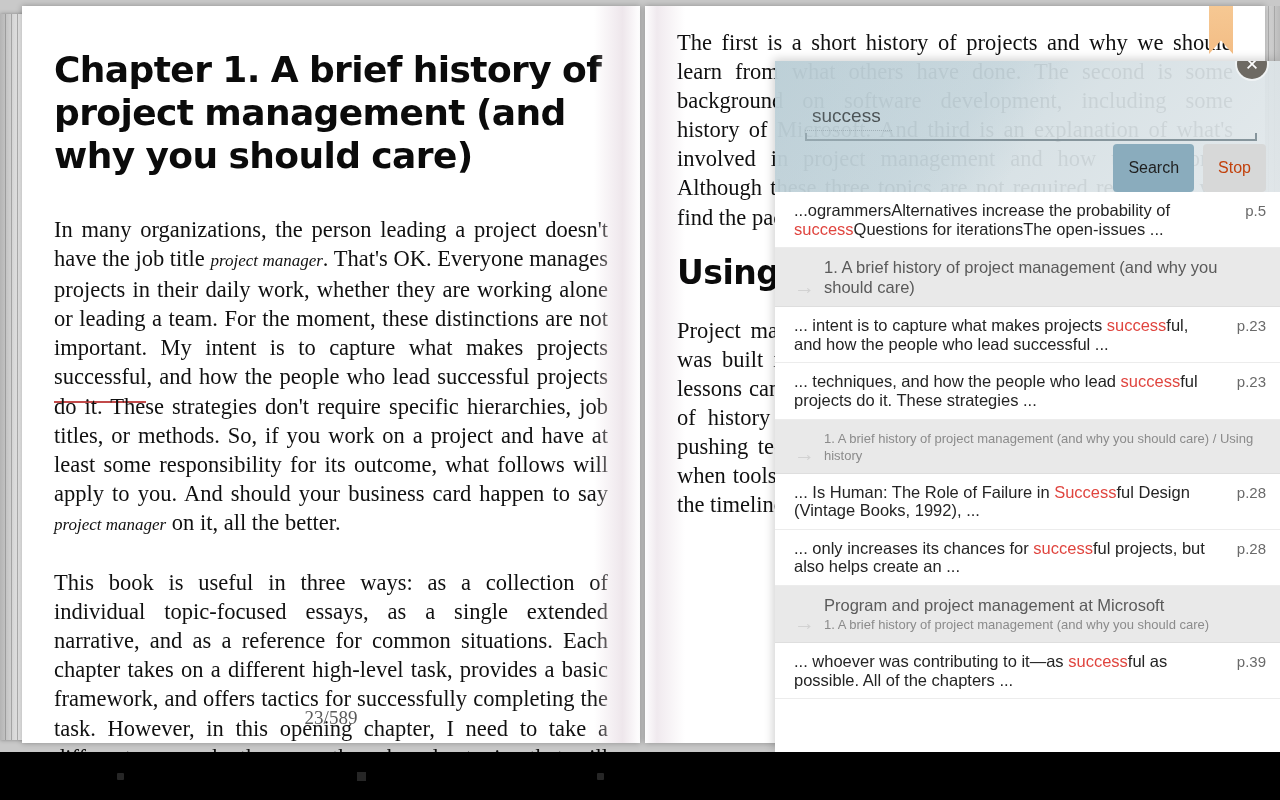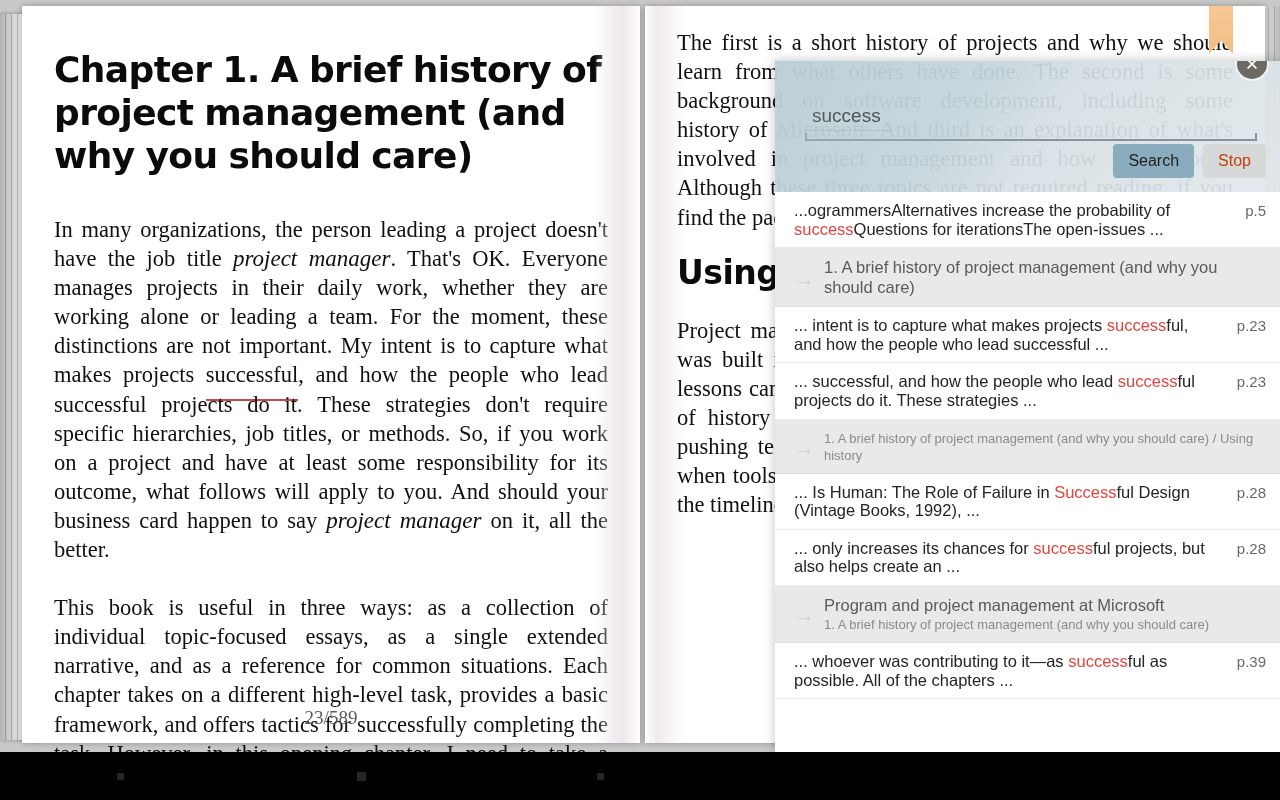--- a/index.html
+++ b/index.html
@@ -124,21 +124,21 @@
     font-size: 22.5px;
     line-height: 29.1px;
     color: #101010;
     margin: 0;
     text-align: justify;
     -webkit-hyphens: none;
     hyphens: none;
   }
   .body-par.first { margin-top: 38px; }
   .body-par.second { margin-top: 29px; }
-  .ital { font-style: italic; font-size: 23px; }
+  .ital { font-style: italic; font-size: 17px; }
   .hl-underline {
     border-bottom: 2px solid #c24a4a;
     padding-bottom: 12px;
   }
 
   h2.section-title {
     font-family: "DejaVu Sans", sans-serif;
     font-weight: bold;
     font-size: 33px;
     line-height: 38px;
@@ -241,21 +241,21 @@
     right: 14px;
     top: 83px;
     display: flex;
     gap: 9px;
   }
   .dlg-btn {
     border: none;
     border-radius: 4px;
     font-family: "Liberation Sans", sans-serif;
     font-size: 16px;
-    padding: 7px 15px;
+    padding: 14px 15px;
     line-height: 20px;
     cursor: pointer;
   }
   #search-button {
     background: #8aacbd;
     color: #1f1f1f;
   }
   #stop-button {
     background: #d7d8d8;
     color: #c2410c;
@@ -292,21 +292,21 @@
     color: #6a6a6a;
     padding-top: 1px;
     white-space: nowrap;
   }
 
   .result-section {
     background: #e9e9e9;
     border-bottom: 1px solid #dedede;
     padding: 9px 14px 9px 19px;
     display: flex;
-    align-items: center;
+    align-items: flex-end;
   }
   .arrow-icon {
     width: 30px;
     flex: 0 0 30px;
     color: #d2d2d2;
     font-size: 21px;
     line-height: 21px;
     padding-top: 2px;
   }
   .section-body { flex: 1; }
@@ -408,21 +408,21 @@
           <div class="arrow-icon">→</div>
           <div class="section-body">
             <div class="section-title-txt">1. A brief history of project management (and why you should care)</div>
           </div>
         </div>
         <div class="result-snippet">
           <div class="snippet-text"><span>... intent is to capture what makes projects </span><span class="mark">success</span><span>ful, and how the people who lead successful ...</span></div>
           <div class="snippet-page">p.23</div>
         </div>
         <div class="result-snippet">
-          <div class="snippet-text"><span>... successful, and how the people who lead </span><span class="mark">success</span><span>ful projects do it. These strategies ...</span></div>
+          <div class="snippet-text"><span>... techniques, and how the people who lead </span><span class="mark">success</span><span>ful projects do it. These strategies ...</span></div>
           <div class="snippet-page">p.23</div>
         </div>
         <div class="result-section">
           <div class="arrow-icon">→</div>
           <div class="section-body">
             <div class="section-sub">1. A brief history of project management (and why you should care) / Using history</div>
           </div>
         </div>
         <div class="result-snippet">
           <div class="snippet-text"><span>... Is Human: The Role of Failure in </span><span class="mark">Success</span><span>ful Design (Vintage Books, 1992), ...</span></div>

